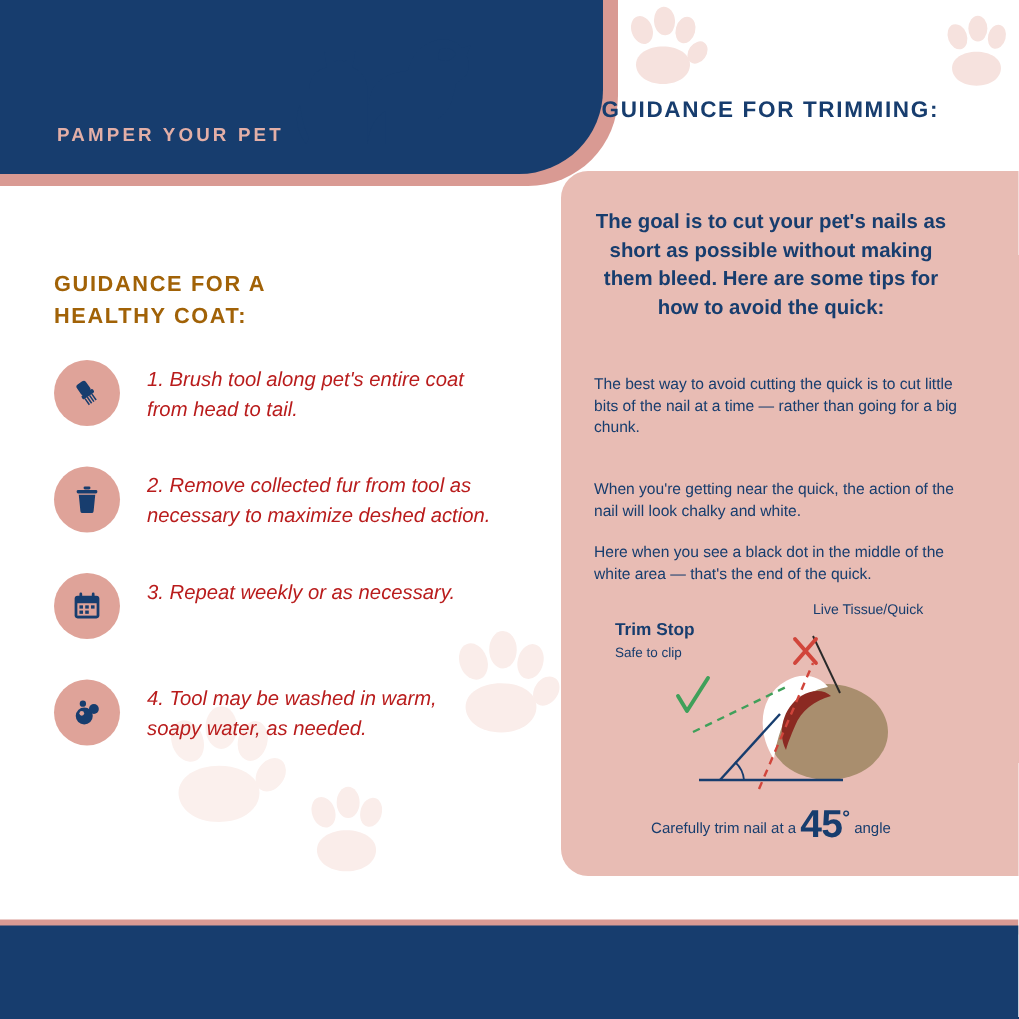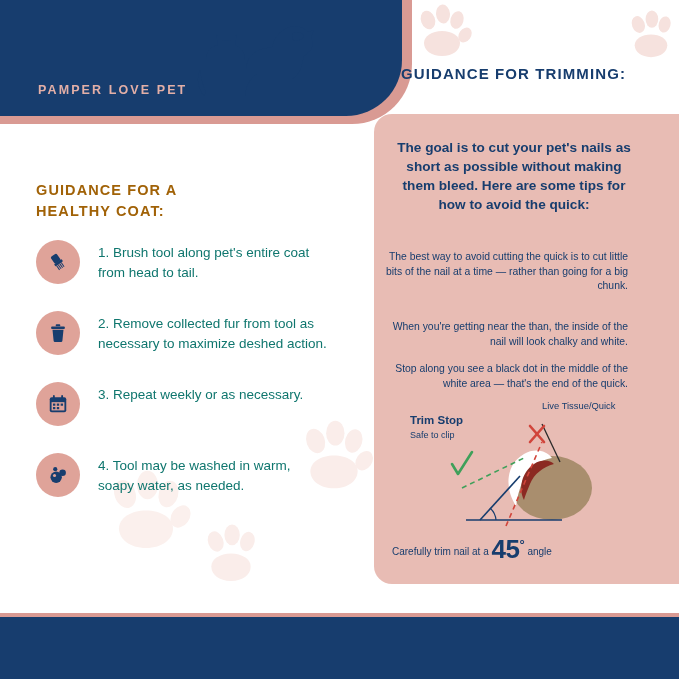--- a/index.html
+++ b/index.html
@@ -119,25 +119,26 @@
     width: 44px;
     height: 44px;
     border-radius: 50%;
     background: #DFA399;
     display: flex;
     align-items: center;
     justify-content: center;
     margin-right: 18px;
   }
   .step-text {
-    color: #0f766e;
+    color: #b91c1c;
     font-size: 13.5px;
     line-height: 20px;
     padding-top: 3px;
     max-width: 232px;
+    font-style: italic;
   }
 
   
   .card {
     position: absolute;
     left: 374px;
     top: 114px;
     width: 332px;
     height: 470px;
     background: #E8BCB4;
@@ -150,23 +151,23 @@
     top: 24px;
     width: 240px;
     text-align: center;
     color: #173D6E;
     font-size: 13.6px;
     font-weight: bold;
     line-height: 19px;
   }
   .card-para {
     position: absolute;
-    left: 10px;
+    left: 22px;
     width: 244px;
-    text-align: right;
+    text-align: left;
     color: #173D6E;
     font-size: 10.4px;
     line-height: 14.5px;
   }
   .card-para.p1 { top: 136px; }
   .card-para.p2 { top: 182px; }
   .card-para.p3 { top: 206px; }
   .card-para.p4 { top: 248px; }
 
   
@@ -198,20 +199,21 @@
     left: 168px;
     top: 286px;
     color: #173D6E;
     font-size: 9.4px;
   }
   .angle-caption {
     position: absolute;
     left: 18px;
     top: 420px;
     width: 244px;
+    text-align: center;
     color: #173D6E;
     font-size: 10px;
   }
   .angle-big {
     font-size: 26px;
     font-weight: bold;
     vertical-align: -3px;
     letter-spacing: -0.5px;
   }
   .angle-deg {
@@ -294,21 +296,21 @@
       <ellipse cx="18" cy="16" rx="7" ry="9.5" transform="rotate(-20 18 16)"></ellipse>
       <ellipse cx="33" cy="10" rx="7" ry="9.5"></ellipse>
       <ellipse cx="47" cy="16" rx="6.5" ry="9" transform="rotate(15 47 16)"></ellipse>
       <path d="M32 52c-11 0-18-6-18-13s8-12 18-12 18 5 18 12-7 13-18 13z"></path>
     </g>
       </svg>
   </div>
 
   <div class="header-accent"></div>
   <div class="header-band"></div>
-  <div class="brand-sub">PAMPER LOVE PET</div>
+  <div class="brand-sub">PAMPER YOUR PET</div>
 
   <div class="right-heading">GUIDANCE FOR TRIMMING:</div>
 
   <div class="pets-art">
     <svg width="140" height="90" viewBox="0 0 140 90">
       <g fill="#173D6E">
 
         <path d="M26 88 L26 52 C26 44 31 38 38 37 L36 26 L43 33 C45 32 48 32 50 33 L57 26 L55 37 C61 39 65 45 65 52 L65 88 Z"></path>
         <path d="M24 88 C18 80 16 70 20 62 C21 68 22 76 26 84 Z"></path>
 
@@ -381,22 +383,22 @@
         </svg>
       </div>
       <div class="step-text">4. Tool may be washed in warm, soapy water, as needed.</div>
     </div>
 
   </div>
 
   <div class="card">
     <div class="card-title">The goal is to cut your pet's nails as short as possible without making them bleed. Here are some tips for how to avoid the quick:</div>
     <div class="card-para p1">The best way to avoid cutting the quick is to cut little bits of the nail at a time — rather than going for a big chunk.</div>
-    <div class="card-para p3">When you're getting near the than, the inside of the nail will look chalky and white.</div>
-    <div class="card-para p4">Stop along you see a black dot in the middle of the white area — that's the end of the quick.</div>
+    <div class="card-para p3">When you're getting near the quick, the action of the nail will look chalky and white.</div>
+    <div class="card-para p4">Here when you see a black dot in the middle of the white area — that's the end of the quick.</div>
 
     <div class="trim-line-label">Trim Stop</div>
     <div class="trim-line-sub">Safe to clip</div>
     <div class="live-tissue-label">Live Tissue/Quick</div>
 
     <div class="diagram">
       <svg width="260" height="150" viewBox="0 0 260 150">
 
         <ellipse cx="168" cy="86" rx="40" ry="32" fill="#A98E6E"></ellipse>
 

